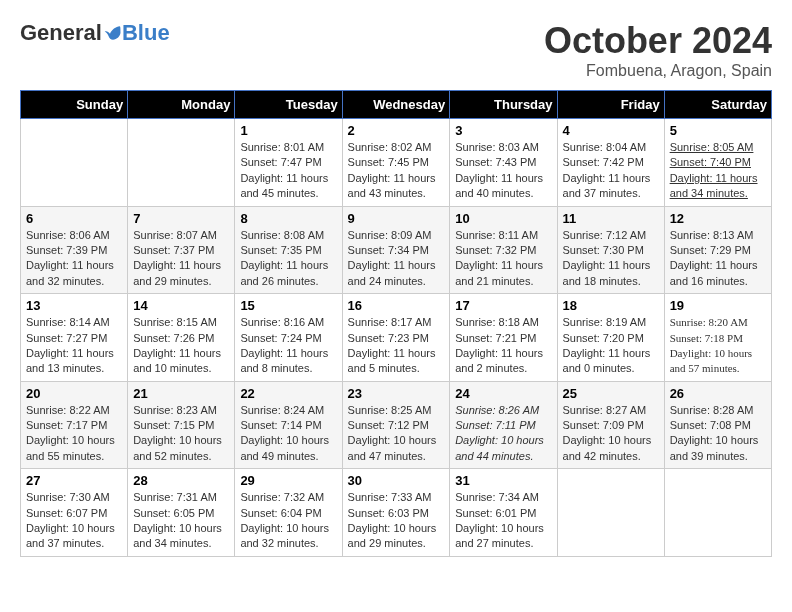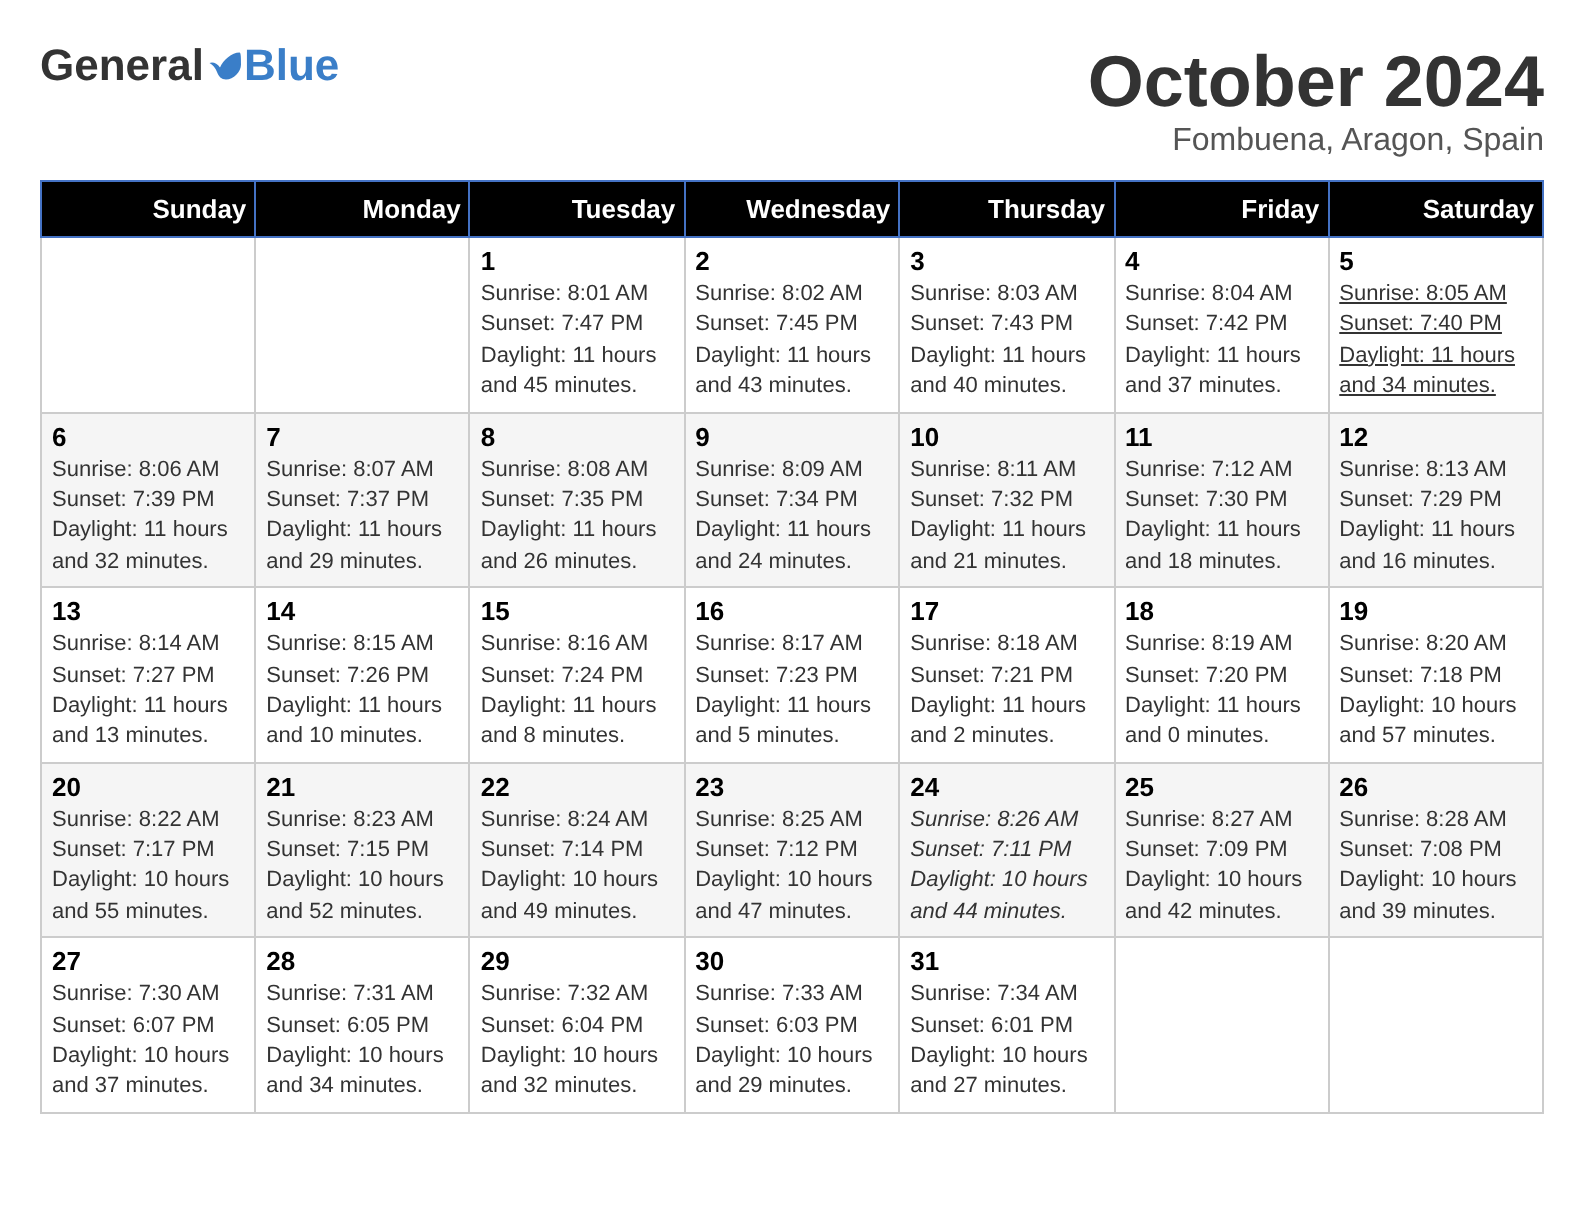--- a/index.html
+++ b/index.html
@@ -229,21 +229,21 @@
 Daylight: 11 hours and 2 minutes.</div>
         </td>
         <td>
           <span class="day-num">18</span>
           <div class="day-info" style="white-space: pre-line;">Sunrise: 8:19 AM
 Sunset: 7:20 PM
 Daylight: 11 hours and 0 minutes.</div>
         </td>
         <td>
           <span class="day-num">19</span>
-          <div class="day-info" style="white-space: pre-line;">Sunrise: 8:20 AM
+          <div class="day-info" style="white-space: pre-line; font-family: Liberation Serif, serif;">Sunrise: 8:20 AM
 Sunset: 7:18 PM
 Daylight: 10 hours and 57 minutes.</div>
         </td>
       </tr>
       <tr>
         <td>
           <span class="day-num">20</span>
           <div class="day-info" style="white-space: pre-line;">Sunrise: 8:22 AM
 Sunset: 7:17 PM
 Daylight: 10 hours and 55 minutes.</div>

